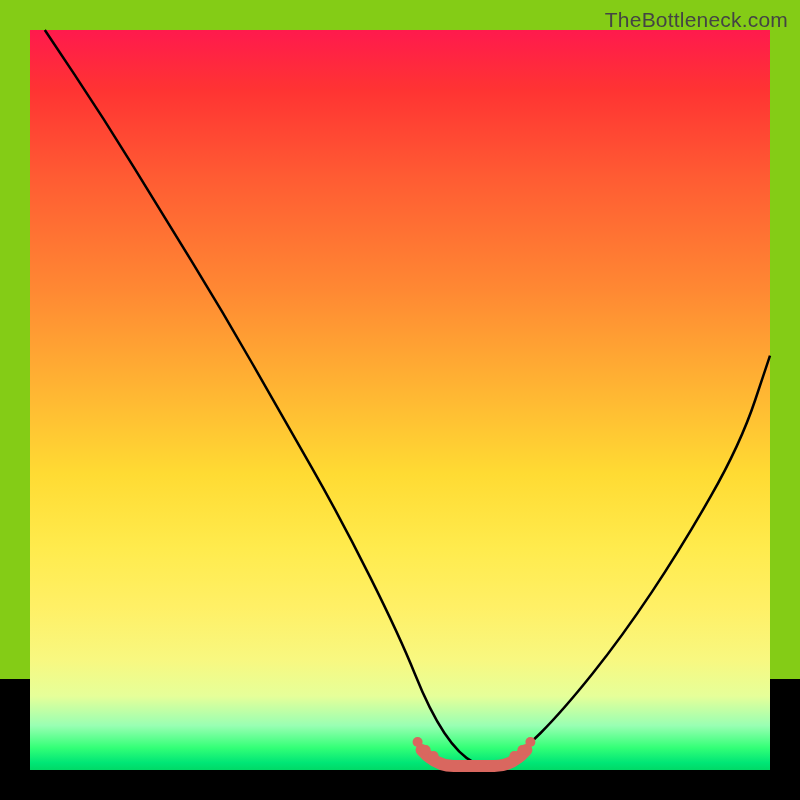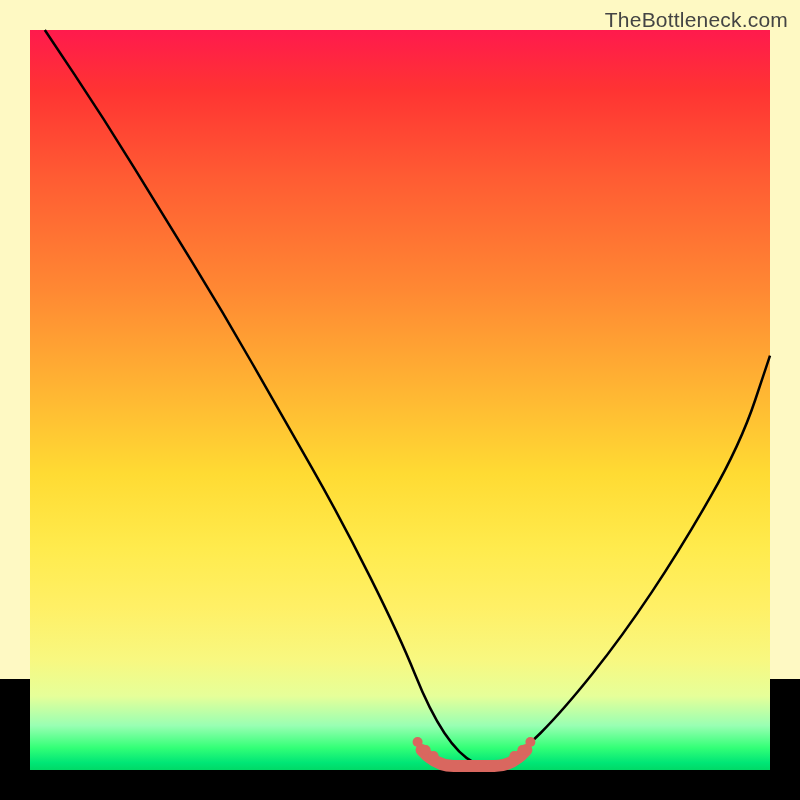--- a/index.html
+++ b/index.html
@@ -8,21 +8,21 @@
     width: 800px;
     height: 800px;
     background: #000;
     overflow: hidden;
     font-family: Arial, Helvetica, sans-serif;
   }
   .outer {
     position: relative;
     width: 800px;
     height: 679px;
-    background: #fef9c3;
+    background: #84cc16;
   }
   .plot-area {
     position: absolute;
     left: 30px;
     top: 30px;
     width: 740px;
     height: 740px;
     
     background: linear-gradient(
       to bottom,

